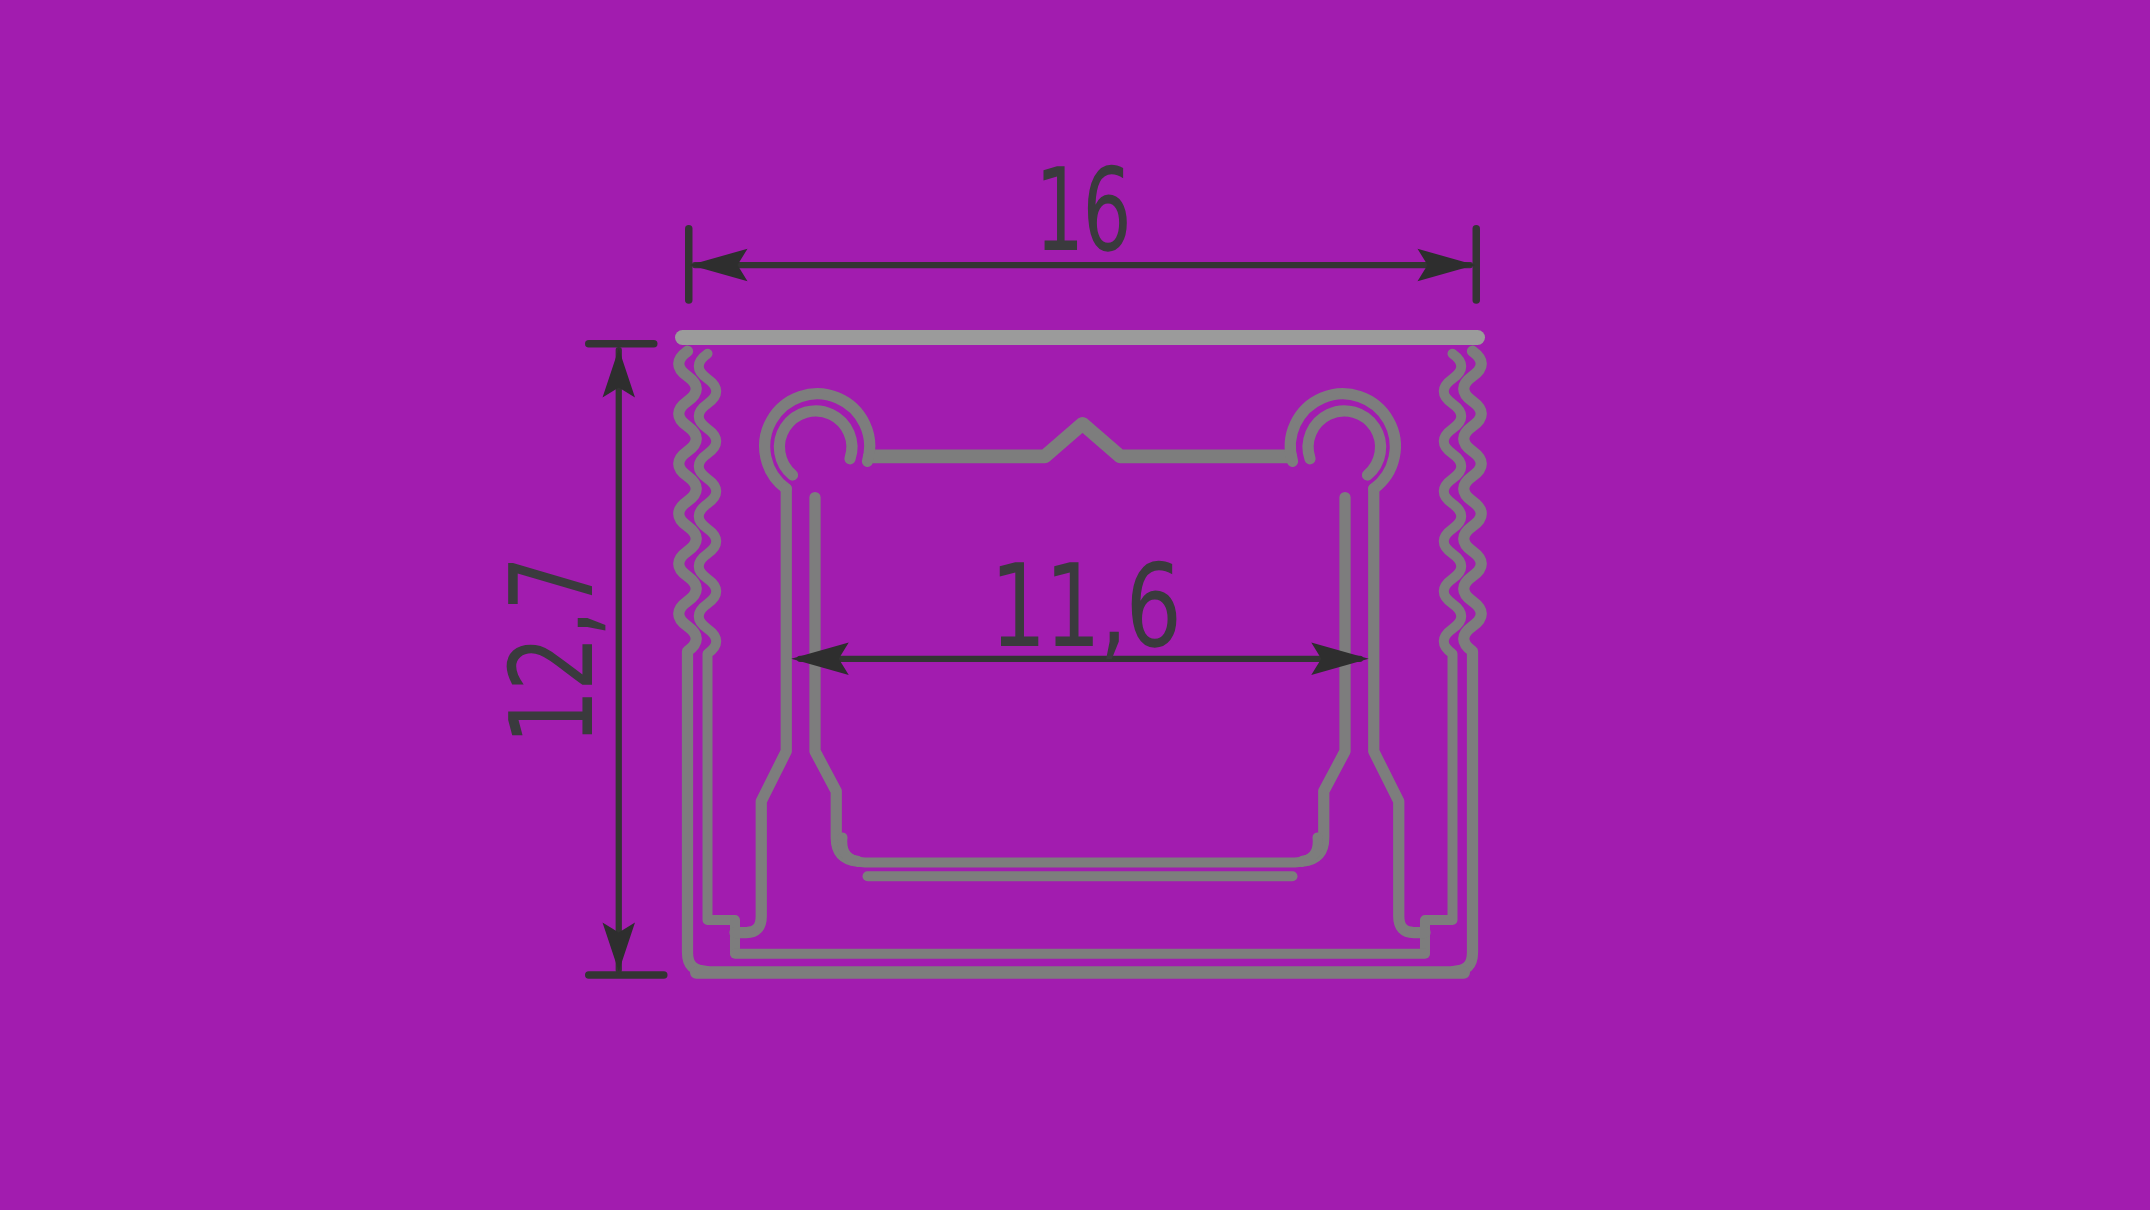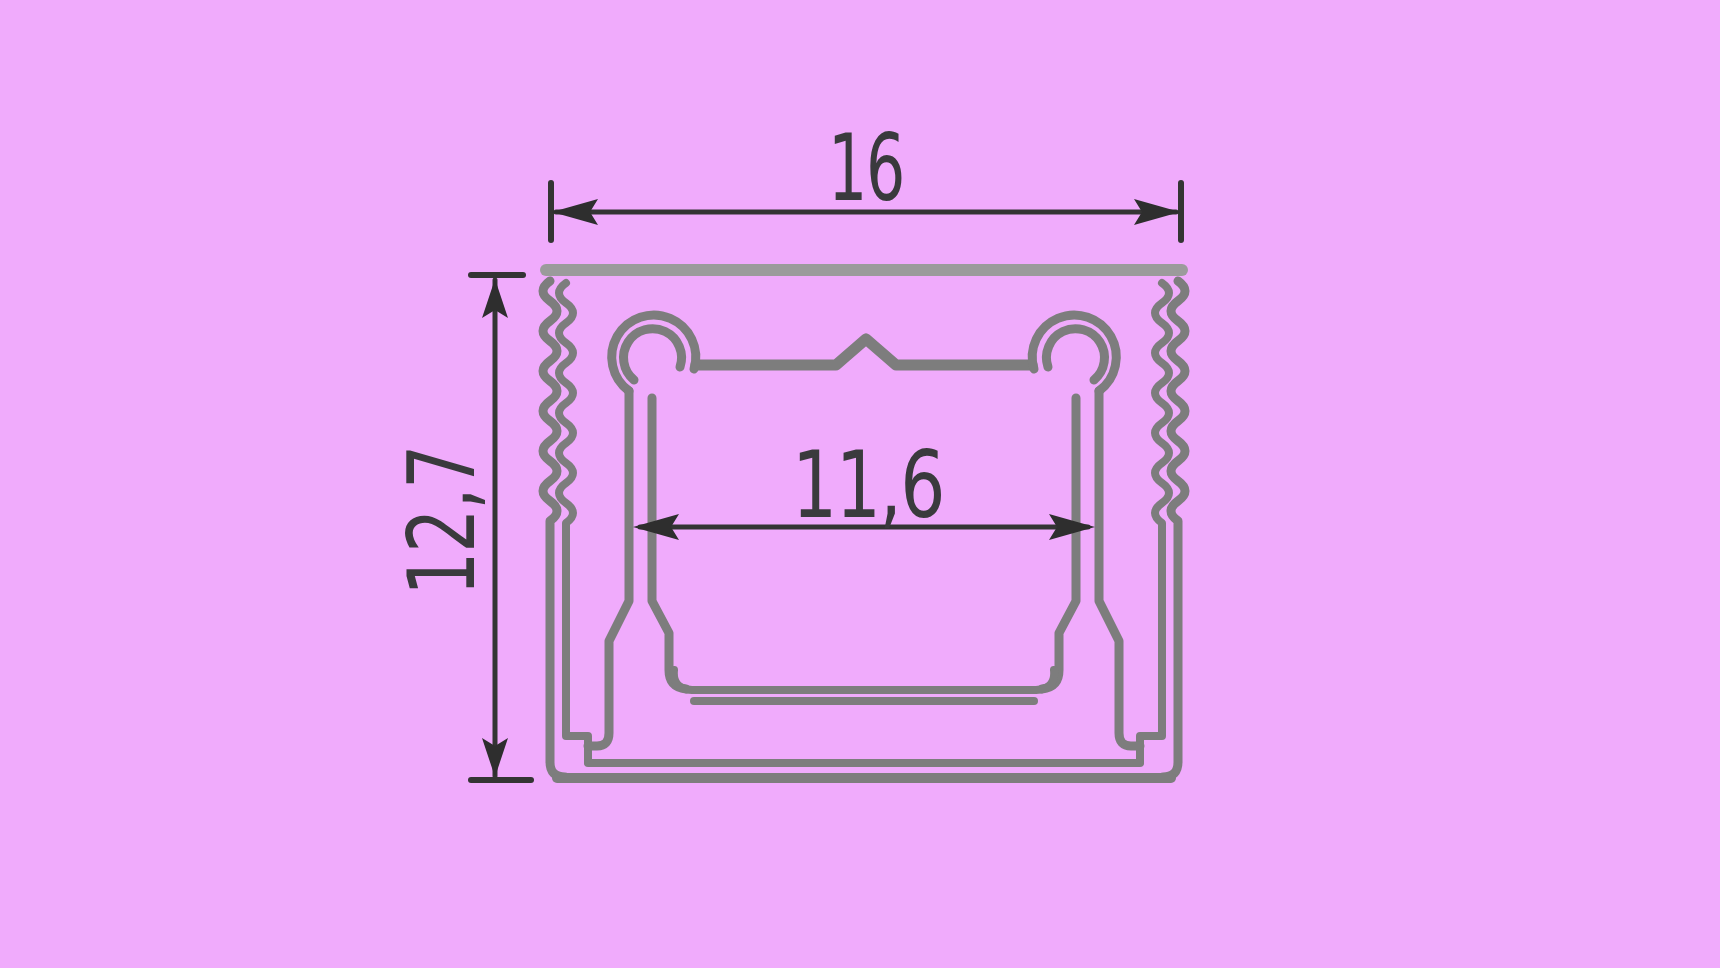--- a/index.html
+++ b/index.html
@@ -8,21 +8,21 @@
     background: #000000;
     width: 1720px;
     height: 968px;
     overflow: hidden;
     font-family: "DejaVu Sans", "Liberation Sans", sans-serif;
   }
   .canvas {
     position: relative;
     width: 1720px;
     height: 968px;
-    background: #f0abfc;
+    background: #a21caf;
   }
   svg { display: block; }
   
   .p  { fill: none; stroke: #7d7d7d; stroke-linecap: round; stroke-linejoin: round; }
   .w8  { stroke-width: 8; }
   .w9  { stroke-width: 9; }
   .w10 { stroke-width: 10; }
   .w11 { stroke-width: 11; }
   .rim { fill: none; stroke: #9b9b9b; stroke-width: 12; stroke-linecap: round; }
   

